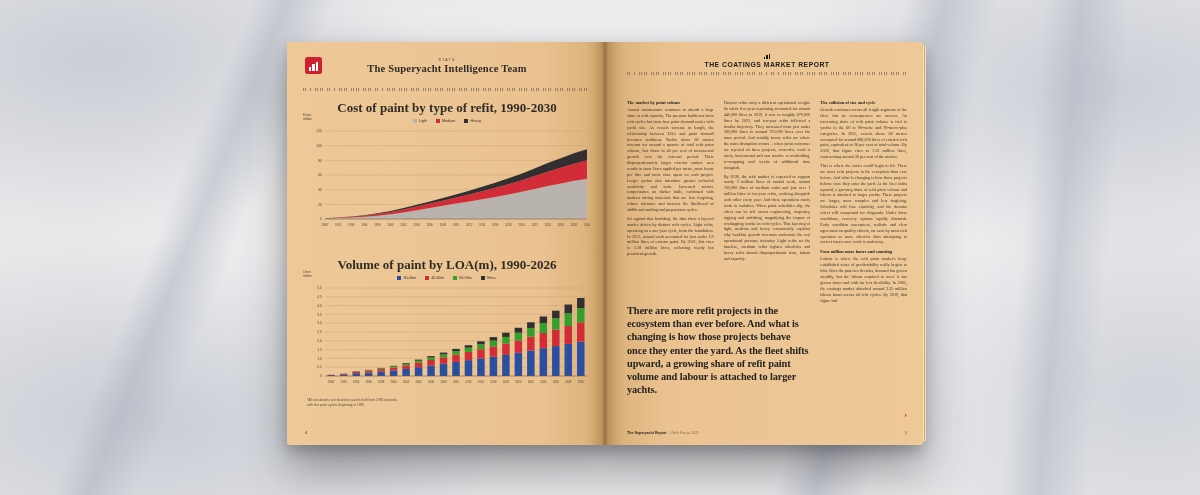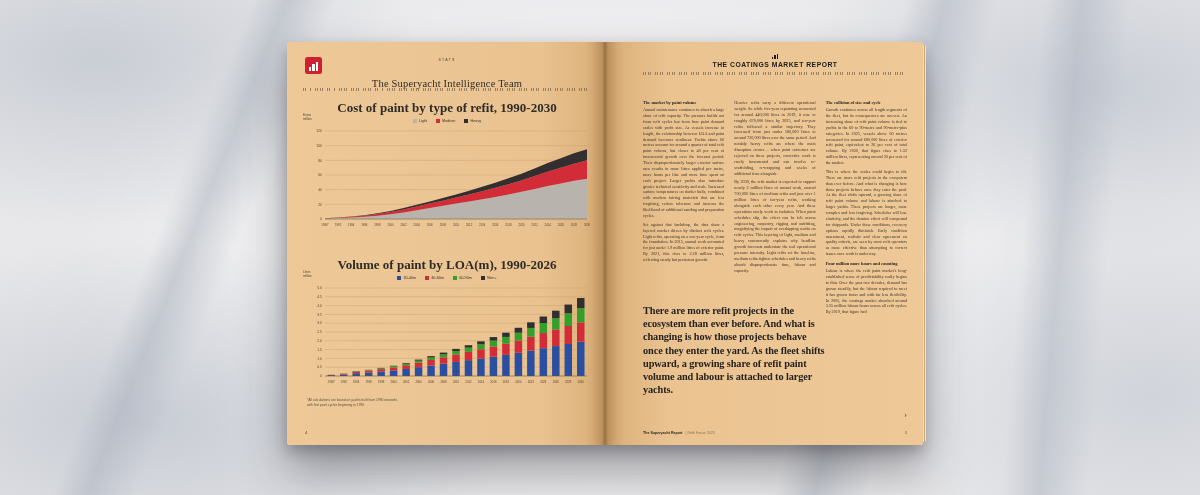--- a/index.html
+++ b/index.html
@@ -27,37 +27,37 @@
     background:repeating-linear-gradient(90deg,#f3e0bd 0 1px,#cfa873 1px 2px);border-radius:0 2px 2px 0;}
 
   
   .lp{position:absolute;left:16px;right:14px;top:12px;bottom:10px;}
   .brand{position:relative;height:30px;}
   .logo{position:absolute;left:2px;top:3px;width:17px;height:17px;background:#cf2030;border-radius:2.5px;
     display:flex;align-items:flex-end;justify-content:center;gap:1.4px;padding-bottom:3.2px;box-sizing:border-box;}
   .logo i{display:block;width:2.2px;background:#fff;}
   .logo i:nth-child(1){height:4px;}.logo i:nth-child(2){height:6.5px;}.logo i:nth-child(3){height:9px;}
   .kicker{text-align:center;font-family:"Liberation Sans",sans-serif;font-size:3.6px;letter-spacing:1.2px;color:#4e4436;padding-top:4px;}
-  .brand-title{text-align:center;font-size:10.5px;font-weight:normal;color:#2f2b27;letter-spacing:.2px;margin-top:16px;}
+  .brand-title{text-align:center;font-size:10.5px;font-weight:bold;color:#2f2b27;letter-spacing:.2px;margin-top:1px;}
   .tickrule{height:3px;margin-top:4px;opacity:.75;
     background:repeating-linear-gradient(to right,#7a6a50 0,#7a6a50 .7px,transparent .7px,transparent 2.4px);}
   .chart-title{text-align:center;font-size:13px;font-weight:bold;color:#2f2b27;}
   .legend{display:flex;justify-content:center;gap:9px;margin-top:3px;font-family:"Liberation Sans",sans-serif;font-size:3.8px;color:#3f362b;}
   .lg-item{display:inline-flex;align-items:center;gap:2px;}
   .sw{width:4px;height:4px;display:inline-block;}
   .ylab{position:absolute;left:0;font-family:"Liberation Sans",sans-serif;font-size:3.1px;line-height:1.25;color:#4e4436;}
   .chart1-block{position:absolute;top:46px;left:0;right:0;}
   .chart2-block{position:absolute;top:203px;left:0;right:0;}
   svg.chart{display:block;width:288px;height:112px;margin-top:2px;}
   svg.chart text{font-family:"Liberation Sans",sans-serif;}
   .footnote{position:absolute;top:344px;left:4px;font-family:"Liberation Sans",sans-serif;font-size:3.3px;line-height:1.5;color:#5d5140;}
   .pagenum-l{position:absolute;bottom:0;left:2px;font-family:"Liberation Sans",sans-serif;font-size:4.2px;color:#4e4436;}
 
   
-  .rp{position:absolute;left:22px;right:16px;top:12px;bottom:10px;margin-left:16px;}
+  .rp{position:absolute;left:22px;right:16px;top:12px;bottom:10px;}
   .rp-header{text-align:center;}
   .rp-logo{display:flex;align-items:flex-end;justify-content:center;gap:1px;height:5px;margin-bottom:2px;}
   .rp-logo i{display:block;width:1.6px;background:#1d1b19;}
   .rp-logo i:nth-child(1){height:2.4px;}.rp-logo i:nth-child(2){height:3.6px;}.rp-logo i:nth-child(3){height:5px;}
   .rp-title{font-family:"Liberation Sans",sans-serif;font-size:6.8px;font-weight:bold;letter-spacing:.5px;color:#1d1b19;}
   .cols{position:absolute;top:46px;left:0;right:0;bottom:16px;display:flex;gap:10px;overflow:hidden;}
   .col{flex:1 1 0;min-width:0;font-size:4.2px;line-height:1.4;color:#3c3328;text-align:justify;}
   .col.clip{max-height:196px;overflow:hidden;}
   .col h3{margin:0 0 1px 0;font-size:4.4px;font-weight:bold;color:#241f1b;}
   .col h3.sub{margin-top:4px;}

